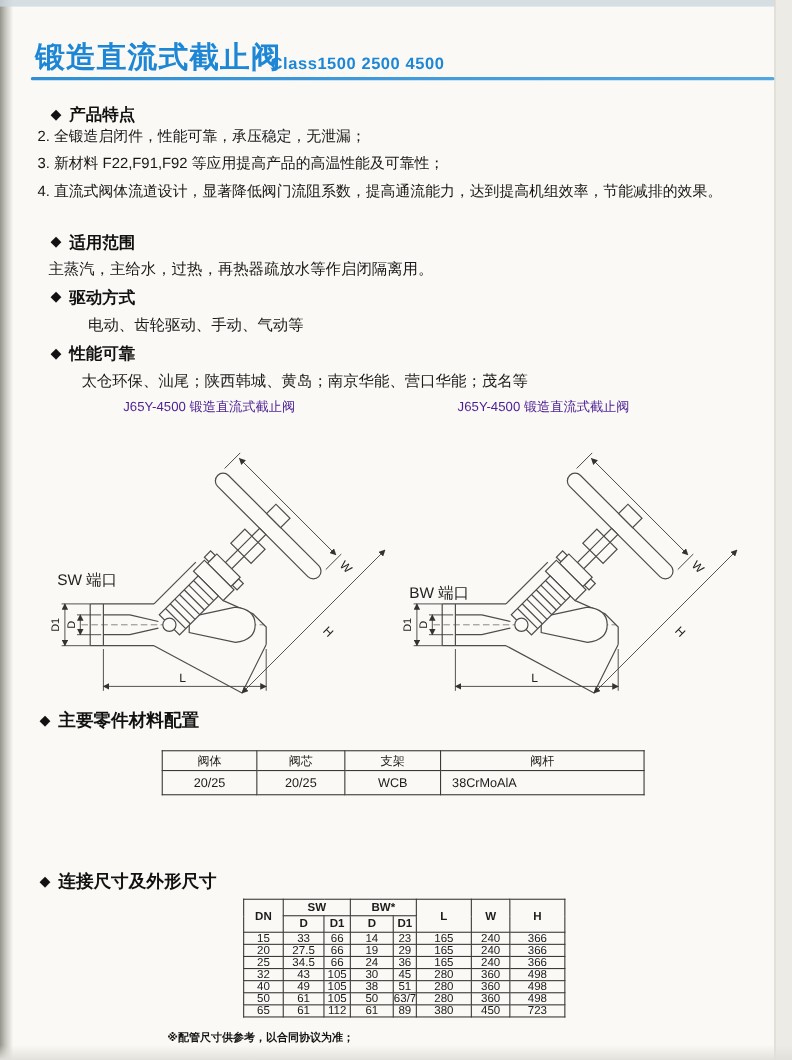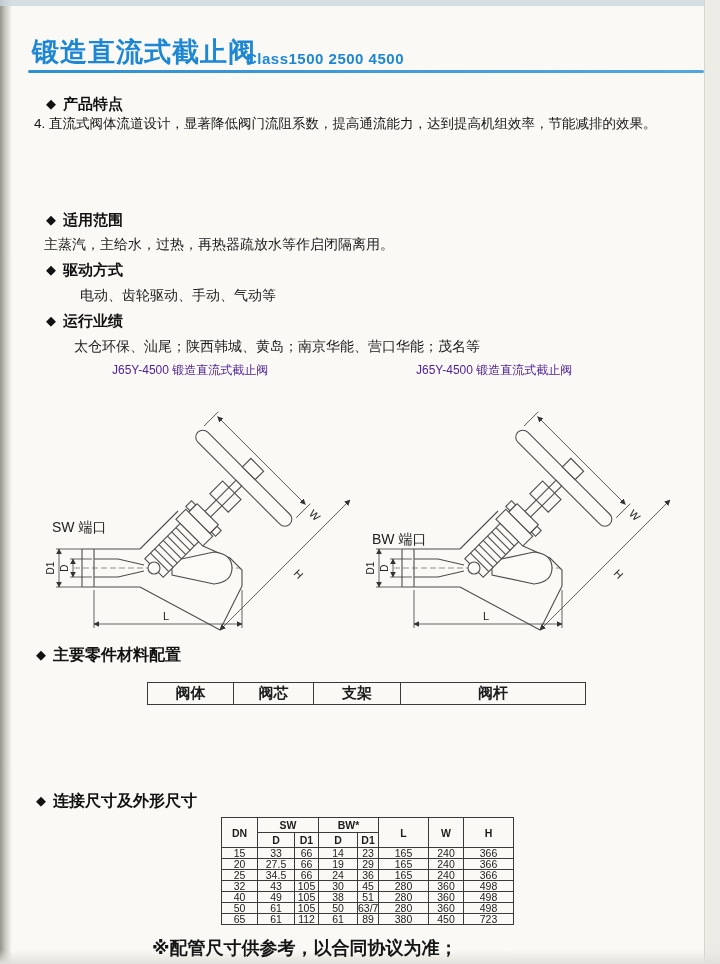--- a/index.html
+++ b/index.html
@@ -26,27 +26,27 @@
   .sec-head .bullet{font-size:13px;margin-right:7px;position:relative;top:-1px;}
   .sec-head.big{font-size:16px;}
   .body-text{font-size:14px;color:#1a1a1a;white-space:nowrap;}
   ul.features{left:34px;top:111px;margin:0;padding:0;list-style:none;}
   ul.features li{font-size:13.5px;line-height:25px;white-space:nowrap;color:#161616;}
   .caption{font-size:12px;color:#4c1d95;white-space:nowrap;}
   
   table{border-collapse:collapse;table-layout:fixed;}
   th,td{border:1px solid #3a3a3a;text-align:center;overflow:hidden;white-space:nowrap;}
   .materials-table{left:147px;top:682px;width:438px;}
-  .materials-table th{height:15px;font-size:15px;font-weight:bold;}
+  .materials-table th{height:15px;font-size:11px;font-weight:normal;}
   .materials-table td{height:19px;font-size:11.5px;}
   .materials-table td:nth-child(4){text-align:left;padding-left:10px;}
   .dims-table{left:221px;top:817px;width:292px;}
   .dims-table th{height:12px;font-size:10.5px;font-weight:bold;}
   .dims-table td{height:10px;font-size:10.5px;line-height:10px;padding:0;}
-  .note{left:152px;top:936px;font-size:18px;font-weight:bold;color:#151515;white-space:nowrap;text-align:center;}
+  .note{left:152px;top:936px;font-size:10px;font-weight:bold;color:#151515;white-space:nowrap;text-align:center;}
   
   svg text{font-family:"Liberation Sans","DejaVu Sans",sans-serif;fill:#222;}
   svg .ln{stroke:#4d4d4d;stroke-width:1.1;fill:none;}
   svg .shape{stroke:#4d4d4d;stroke-width:1.1;fill:#fbfaf7;}
   svg .dim{stroke:#3c3c3c;stroke-width:.8;fill:none;}
   svg .cl{stroke:#666;stroke-width:.7;fill:none;stroke-dasharray:6 3;}
 </style>
 </head>
 <body>
 
@@ -56,35 +56,37 @@
 <div class="abs edge-bottom"></div>
 
 <div class="abs main-title">锻造直流式截止阀</div>
 <div class="abs class-title">Class1500 2500  4500</div>
 <div class="abs blue-rule"></div>
 
 <div class="abs sec-head" style="left:46px;top:95px;">
   <span class="bullet">◆</span><span>产品特点</span>
 </div>
 <ul class="abs features">
+    <li>2. 全锻造启闭件，性能可靠，承压稳定，无泄漏；</li>
+    <li>3. 新材料 F22,F91,F92 等应用提高产品的高温性能及可靠性；</li>
     <li>4. 直流式阀体流道设计，显著降低阀门流阻系数，提高通流能力，达到提高机组效率，节能减排的效果。</li>
   </ul>
 
 <div class="abs sec-head" style="left:46px;top:211px;">
   <span class="bullet">◆</span><span>适用范围</span>
 </div>
 <div class="abs body-text" style="left:44px;top:236px;">主蒸汽，主给水，过热，再热器疏放水等作启闭隔离用。</div>
 
 <div class="abs sec-head" style="left:46px;top:261px;">
   <span class="bullet">◆</span><span>驱动方式</span>
 </div>
 <div class="abs body-text" style="left:80px;top:287px;">电动、齿轮驱动、手动、气动等</div>
 
 <div class="abs sec-head" style="left:46px;top:312px;">
-  <span class="bullet">◆</span><span>运行业绩</span>
+  <span class="bullet">◆</span><span>性能可靠</span>
 </div>
 <div class="abs body-text" style="left:74px;top:338px;">太仓环保、汕尾；陕西韩城、黄岛；南京华能、营口华能；茂名等</div>
 
 <div class="abs caption" style="left:112px;top:362px;">J65Y-4500 锻造直流式截止阀</div>
 <div class="abs caption" style="left:416px;top:362px;">J65Y-4500 锻造直流式截止阀</div>
 
 <svg width="0" height="0" style="position:absolute">
   <defs>
     <marker id="ar" viewBox="0 0 10 10" refX="9" refY="5" markerWidth="7.5" markerHeight="7.5" orient="auto-start-reverse">
       <path d="M0,0 L10,5 L0,10 z" fill="#333"></path>
@@ -189,20 +191,26 @@
     </colgroup>
   <thead>
     <tr>
       <th>阀体</th>
       <th>阀芯</th>
       <th>支架</th>
       <th>阀杆</th>
     </tr>
   </thead>
   <tbody>
+      <tr>
+        <td>20/25</td>
+        <td>20/25</td>
+        <td>WCB</td>
+        <td>38CrMoAlA</td>
+      </tr>
     </tbody>
 </table>
 
 <div class="abs sec-head big" style="left:36px;top:791px;">
   <span class="bullet">◆</span><span>连接尺寸及外形尺寸</span>
 </div>
 <table class="abs dims-table">
   <colgroup>
       <col style="width:36px">
       <col style="width:37px">

